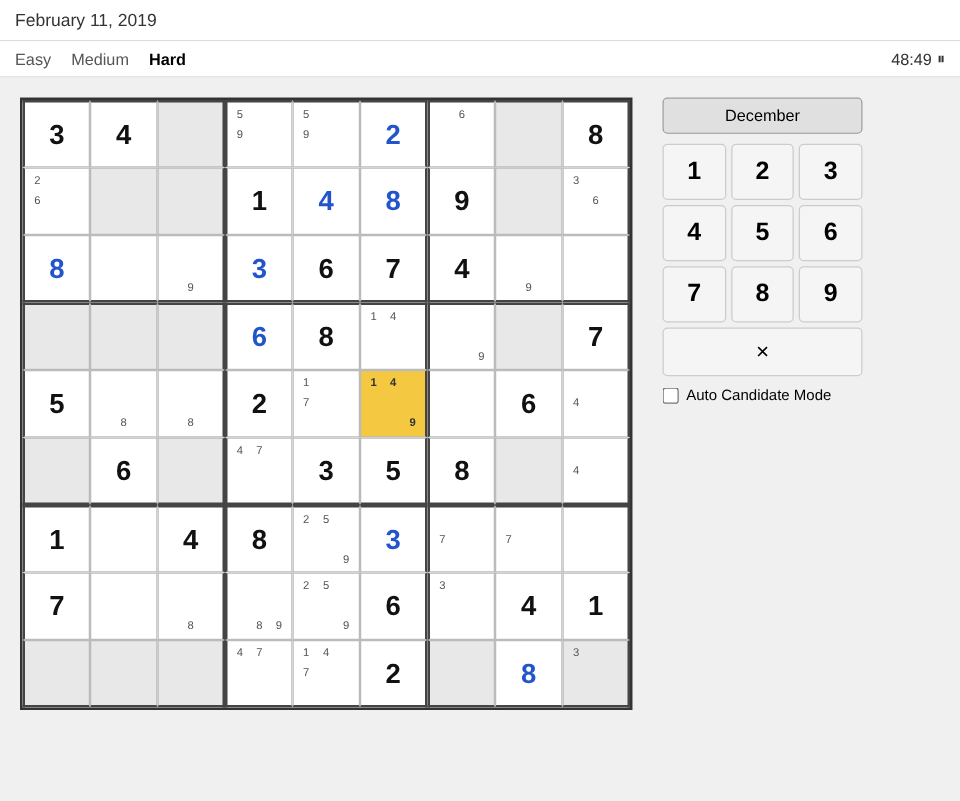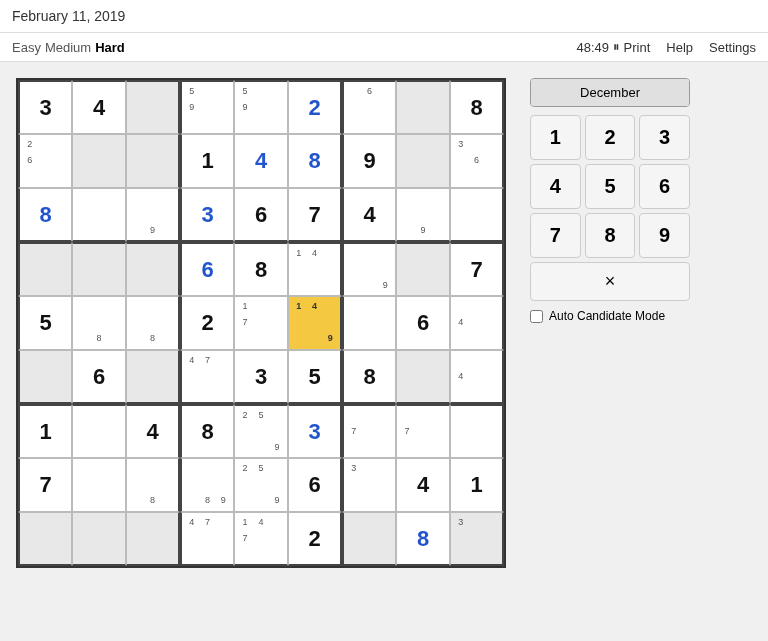--- a/index.html
+++ b/index.html
@@ -25,21 +25,21 @@
     .title-date {
       font-size: 14px;
       color: #333;
     }
     .toolbar {
       display: flex;
       align-items: center;
       padding: 6px 12px;
       background: white;
       border-bottom: 1px solid #ddd;
-      gap: 4px;
+      gap: 16px;
     }
     .difficulty-item {
       font-size: 13px;
       color: #555;
       cursor: pointer;
     }
     .difficulty-item.active {
       font-weight: bold;
       color: black;
     }
@@ -179,25 +179,20 @@
 <div class="toolbar">
   <span class="difficulty-item">Easy</span>
   <span class="difficulty-item">Medium</span>
   <span class="difficulty-item active">Hard</span>
   <div style="flex:1; display:flex; justify-content:flex-start;">
     <span class="timer">
       <span>48:49</span>
       <span class="timer-pause">⏸</span>
     </span>
   </div>
-  <div style="display:flex; gap:16px;">
-    <span class="toolbar-action">Print</span>
-    <span class="toolbar-action">Help</span>
-    <span class="toolbar-action">Settings</span>
-  </div>
 </div>
 
 <div class="main-area">
   <div class="sudoku-grid" id="sudoku-grid">
       <div class="cell" data-row="0" data-col="0" style="color: rgb(17, 17, 17); border-left: 2px solid rgb(68, 68, 68); border-top: 2px solid rgb(68, 68, 68);">
         <span>3</span>
       </div>
       <div class="cell" data-row="0" data-col="1" style="color: rgb(17, 17, 17); border-top: 2px solid rgb(68, 68, 68);">
         <span>4</span>
       </div>

